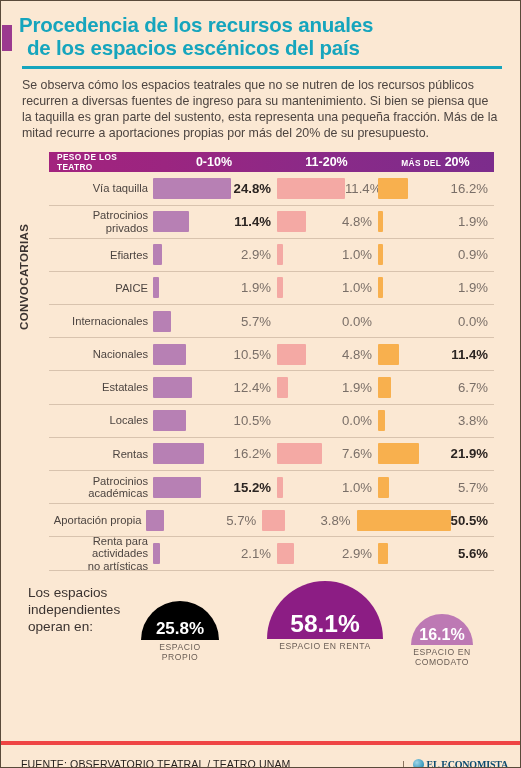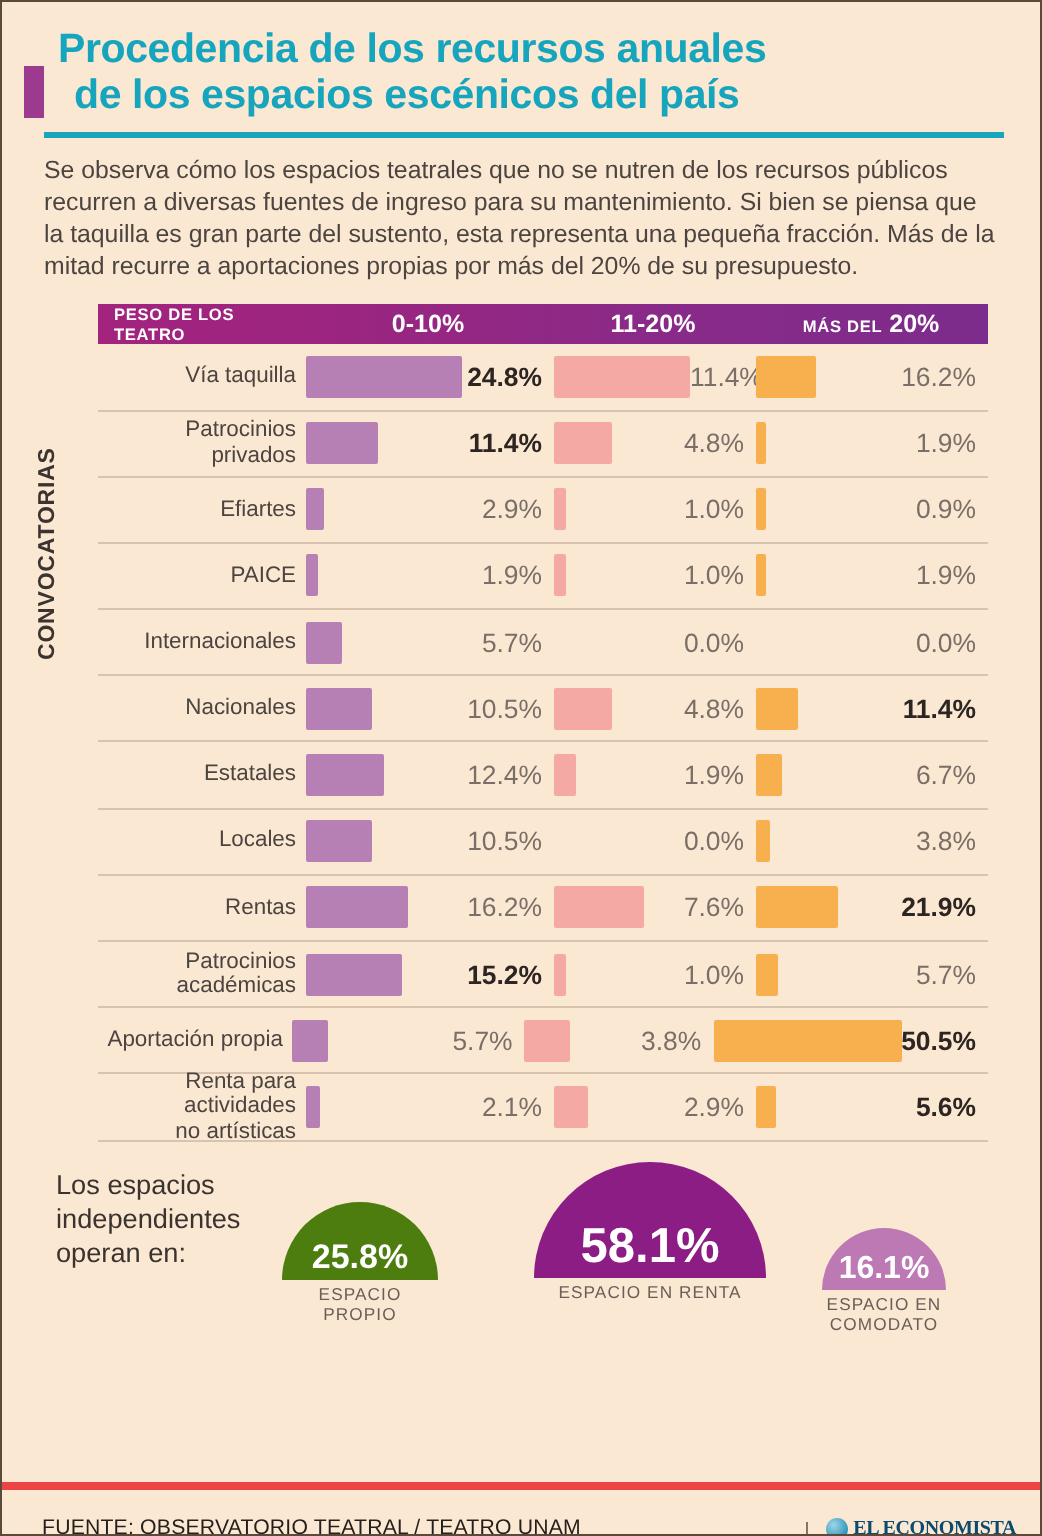--- a/index.html
+++ b/index.html
@@ -10,21 +10,21 @@
   }
   #page {
     position: relative;
     width: 521px; height: 768px;
     background: #fbe8d3;
     border: 1px solid #5a4a3a;
     overflow: hidden;
   }
 
   
-  .title-row { display: flex; align-items: flex-end; padding: 12px 0 0 11px; }
+  .title-row { display: flex; align-items: center; padding: 12px 0 0 1px; }
   .title-accent {
     width: 10px; height: 26px; background: #9b3a8f; margin-top: 4px; flex: 0 0 auto;
   }
   .title-text {
     margin-left: 7px;
     color: #16a5bd;
     font-weight: bold;
     font-size: 20.5px;
     line-height: 1.13;
     letter-spacing: -0.2px;
@@ -388,21 +388,21 @@
   </div>
 
   <div class="bottom">
     <div class="bottom-text">
       <div>Los espacios</div>
       <div>independientes</div>
       <div>operan en:</div>
     </div>
     <div class="semi-group" id="semis">
         <div class="semi-item" style="left: 120px; top: 22px; width: 78px;">
-          <div class="semi" style="width: 78px; height: 39px; background: #4d7c0f; font-size: 17px;">
+          <div class="semi" style="width: 78px; height: 39px; background: #000000; font-size: 17px;">
             <span style="padding-bottom: 1px;">25.8%</span>
           </div>
           <div class="semi-cap">
             <div>ESPACIO PROPIO</div>
           </div>
         </div>
         <div class="semi-item" style="left: 246px; top: 2px; width: 116px;">
           <div class="semi" style="width: 116px; height: 58px; background: rgb(140, 29, 132); font-size: 24.5px;">
             <span style="padding-bottom: 1px;">58.1%</span>
           </div>

